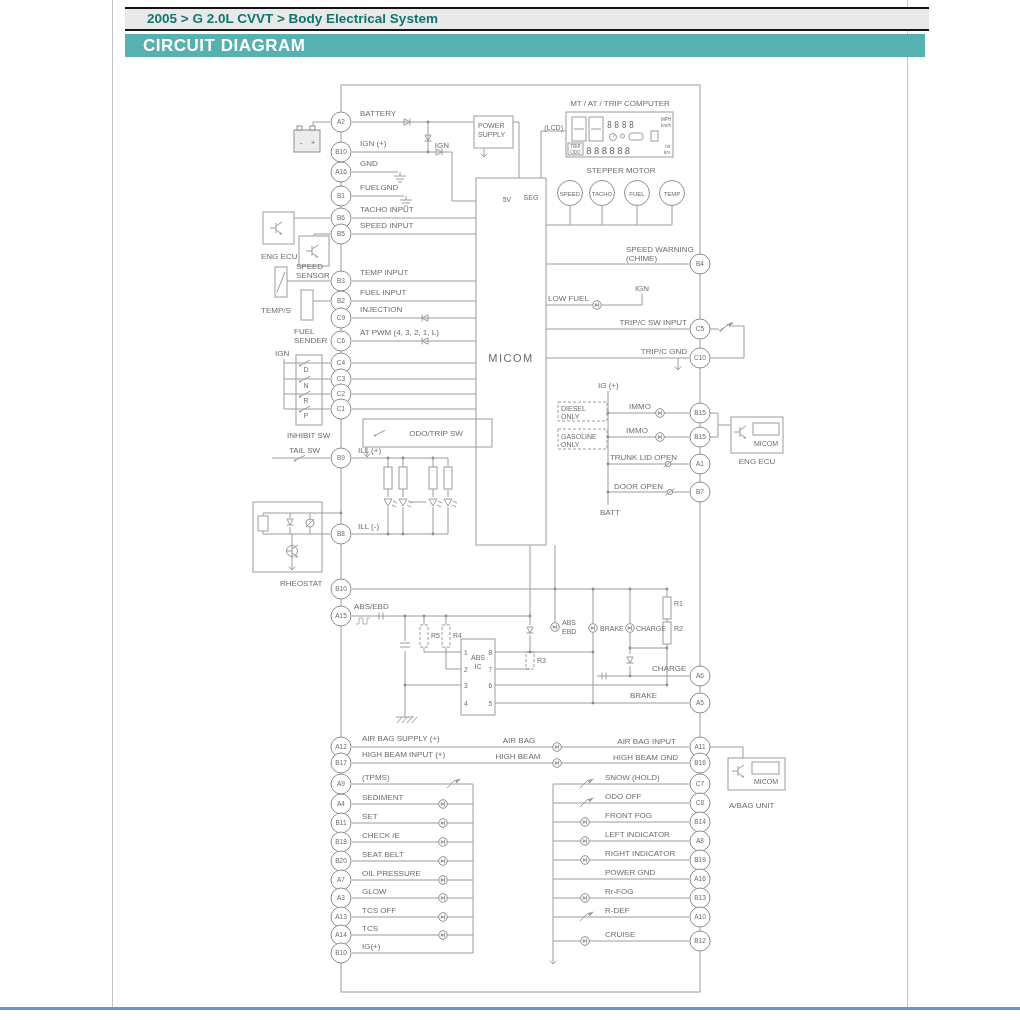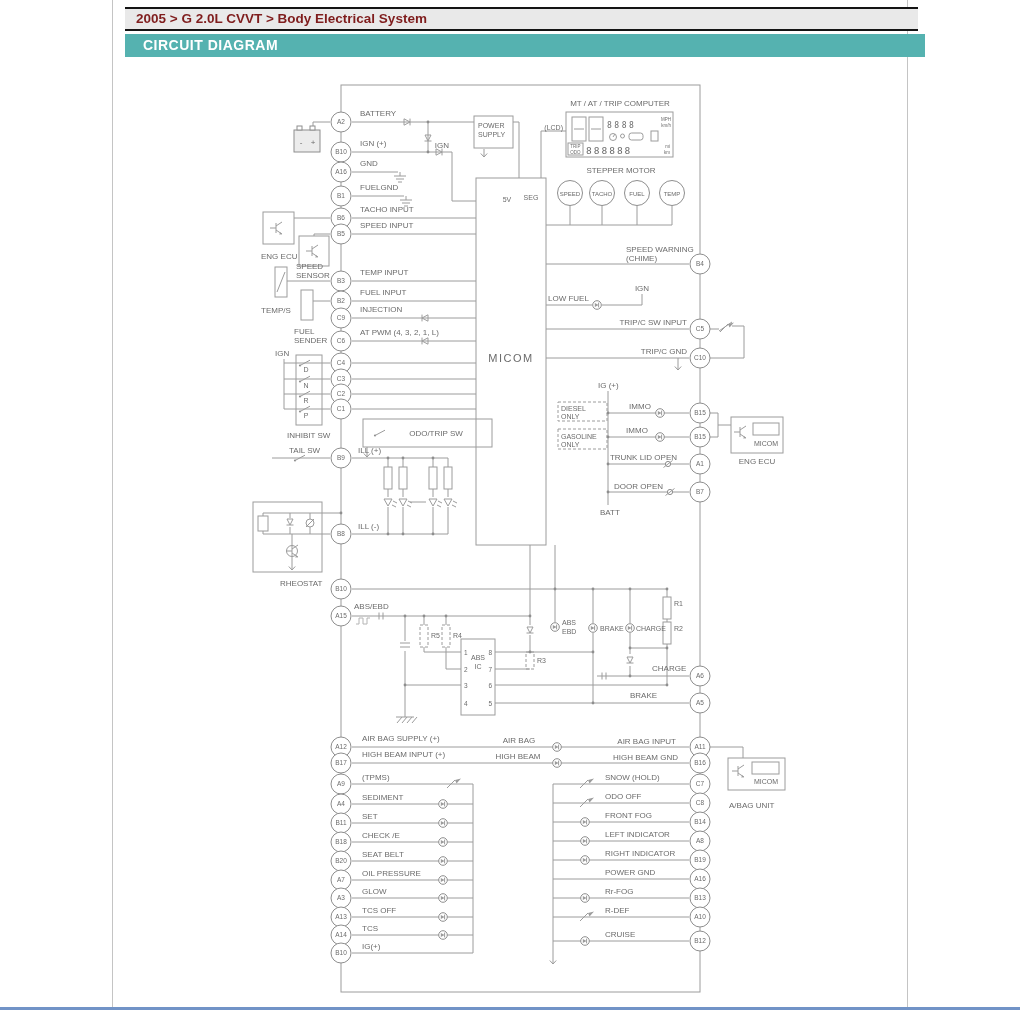--- a/index.html
+++ b/index.html
@@ -1,23 +1,23 @@
 <!DOCTYPE html>
 <html><head>
 <meta charset="utf-8">
 <style>
   html,body{margin:0;padding:0;background:#fff;width:1020px;height:1020px;overflow:hidden;
     font-family:"Liberation Sans",sans-serif;}
   .edge{position:absolute;background:#c4c4c4;width:1px;top:0;height:1007px;}
   #bottom-rule{position:absolute;left:0;top:1007px;width:1020px;height:3px;background:#7193c7;}
   #breadcrumb-bar{position:absolute;left:125px;top:7px;width:782px;height:20px;background:#e9e9e9;
     border-top:2px solid #141414;border-bottom:2px solid #141414;line-height:20px;
-    font-size:13.5px;font-weight:bold;color:#7f1d1d;padding-left:11px;box-sizing:content-box;}
+    font-size:13.5px;font-weight:bold;color:#0f766e;padding-left:22px;box-sizing:content-box;}
   #section-banner{position:absolute;left:125px;top:34px;width:782px;height:23px;background:#55b2b0;
-    color:#fff;font-weight:bold;font-size:14px;line-height:23px;padding-left:18px;letter-spacing:.5px;}
+    color:#fff;font-weight:bold;font-size:17px;line-height:23px;padding-left:18px;letter-spacing:.5px;}
   svg{position:absolute;left:0;top:0;}
   .w{stroke:#9c9c9c;fill:none;stroke-width:1px;}
   .wd{stroke:#9c9c9c;fill:none;stroke-width:1px;stroke-dasharray:3 2;}
   .wl{stroke:#b4b4b4;fill:none;stroke-width:1px;}
   .node{fill:#fff;stroke:#8e8e8e;stroke-width:1px;}
   .box{fill:none;stroke:#9c9c9c;stroke-width:1px;}
   .fillg{fill:#9c9c9c;stroke:none;}
   .dot{fill:#8e8e8e;stroke:none;}
   text{fill:#6b6b6b;stroke:none;}
   .t45{font-size:4.5px;}.t6{font-size:6px;}.t65{font-size:6.5px;}.t7{font-size:7px;}

